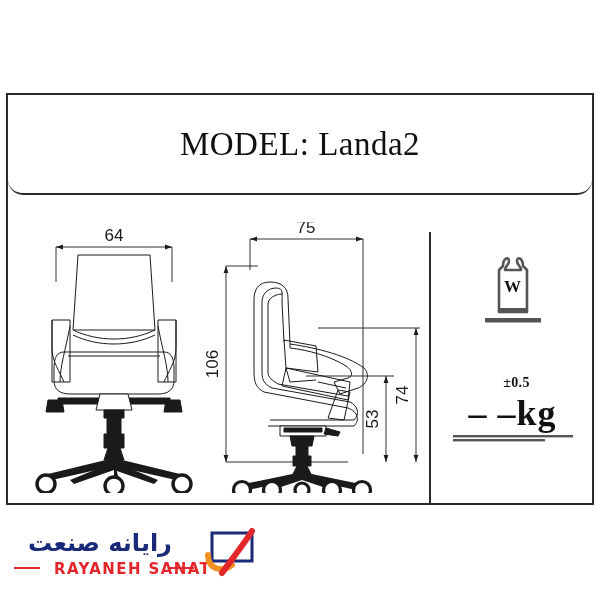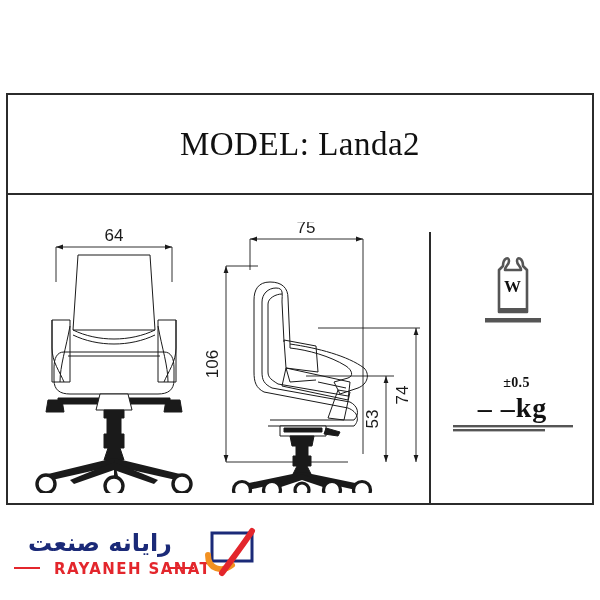--- a/index.html
+++ b/index.html
@@ -6,21 +6,21 @@
   body{width:600px;height:600px;position:relative;overflow:hidden;
        font-family:"Liberation Serif",serif;color:#111;}
 
   
   #frame{position:absolute;left:6px;top:93px;width:588px;height:412px;
          border:2px solid #2b2b2b;box-sizing:border-box;background:#fff;}
 
   
   #model-row{position:absolute;left:0;top:0;width:100%;height:100px;
              box-sizing:border-box;border-bottom:2px solid #2b2b2b;
-             display:flex;align-items:center;justify-content:center;}
+             display:flex;align-items:center;justify-content:center;border-radius:15px;}
   #model-title{font-size:33px;letter-spacing:.5px;white-space:nowrap;}
 
   #sub-row{position:absolute;left:0;top:100px;width:100%;height:37px;
            box-sizing:border-box;border-bottom:2px solid #2b2b2b;}
   #dimansions-label{position:absolute;left:10px;top:50%;transform:translateY(-50%);
                     font-size:16px;font-weight:bold;letter-spacing:.4px;white-space:nowrap;}
   #company-label{position:absolute;right:42px;top:50%;transform:translateY(-50%);
                  font-size:16px;font-weight:bold;letter-spacing:1.2px;white-space:nowrap;}
   #logo-mark-mono{position:absolute;left:50%;top:50%;
                   transform:translate(-50%,-50%);width:44px;height:30px;}
@@ -32,21 +32,21 @@
   .view-svg{position:absolute;left:0;top:0;}
 
   
   #weight-panel{position:absolute;left:423px;top:137px;width:163px;height:271px;}
   #weight-icon-wrap{position:absolute;left:0;top:18px;width:100%;text-align:center;}
   #weight-letter{position:absolute;left:0;top:45px;width:100%;text-align:center;
                  font-size:17px;font-weight:bold;font-family:"Liberation Serif",serif;}
   #tol-label{position:absolute;left:4px;top:143px;width:100%;text-align:center;
              font-size:14px;font-weight:bold;letter-spacing:.3px;}
   #kg-row{position:absolute;left:0;top:160px;width:100%;text-align:center;}
-  #kg-label{font-size:28px;font-weight:bold;letter-spacing:1px;text-align:right;}
+  #kg-label{font-size:36px;font-weight:bold;letter-spacing:1px;text-align:right;}
 
   
   #logo{position:absolute;left:14px;top:527px;width:250px;height:62px;}
   #logo-fa{position:absolute;left:14px;top:2px;font-size:24px;font-weight:bold;
            color:#1b2a78;letter-spacing:0px;direction:rtl;
            font-family:"DejaVu Sans",sans-serif;}
   #logo-en{position:absolute;left:40px;top:33px;font-size:15px;font-weight:bold;
            color:#e3262c;letter-spacing:1.4px;font-family:"DejaVu Sans",sans-serif;}
 
   .dimtext{font-family:"Liberation Sans",sans-serif;font-size:17px;fill:#1a1a1a;}

